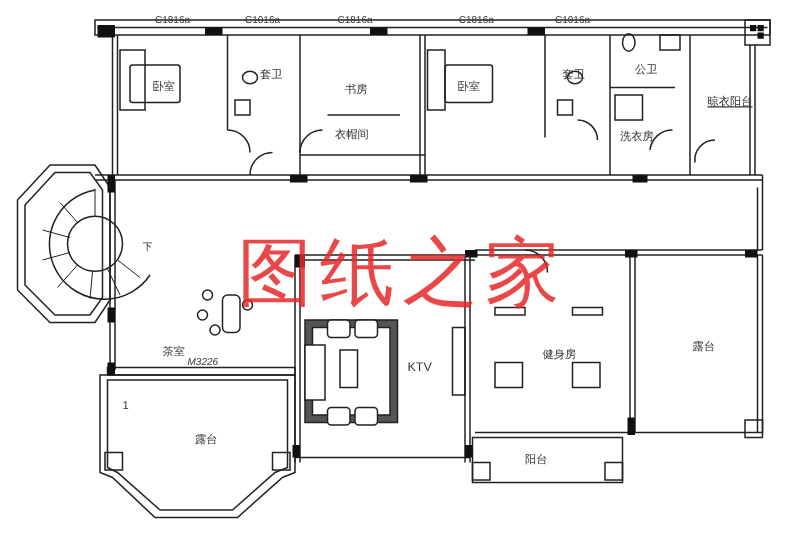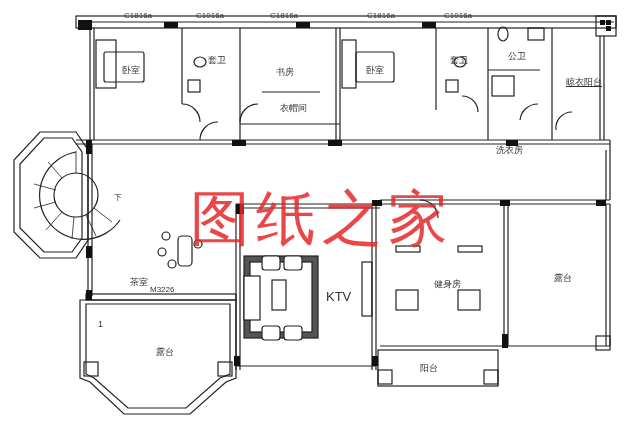--- a/index.html
+++ b/index.html
@@ -1,20 +1,20 @@
 <!DOCTYPE html>
 <html><head>
 <meta charset="utf-8">
 <style>
   html,body{margin:0;padding:0;background:#fff;}
   body{width:640px;height:434px;position:relative;overflow:hidden;font-family:"DejaVu Sans",sans-serif;}
   svg{position:absolute;left:0;top:0;}
   .lbl{position:absolute;font-size:9px;color:#333;white-space:nowrap;line-height:1;}
   .win{position:absolute;font-size:8px;color:#333;font-family:"Liberation Sans",sans-serif;white-space:nowrap;line-height:1;}
-  .big{position:absolute;font-size:13px;color:#333;font-family:"Liberation Sans",sans-serif;line-height:1;}
+  .big{position:absolute;font-size:10px;color:#333;font-family:"Liberation Sans",sans-serif;line-height:1;}
   .wm{position:absolute;left:190px;top:188px;font-size:60px;color:rgba(230,40,40,0.85);font-family:"DejaVu Serif",serif;letter-spacing:6px;white-space:nowrap;line-height:1;}
 </style>
 </head>
 <body>
 
 <svg width="640" height="434" viewBox="0 0 640 434">
   <g fill="none" stroke="#222" stroke-width="1.2">
 
     <rect x="76" y="16" width="540" height="12"></rect>
     <line x1="78" y1="22" x2="614" y2="22"></line>
@@ -159,29 +159,29 @@
 
 <span class="win" style="left:124px;top:12px;">C1816a</span>
 <span class="win" style="left:196px;top:12px;">C1016a</span>
 <span class="win" style="left:270px;top:12px;">C1816a</span>
 <span class="win" style="left:367px;top:12px;">C1816a</span>
 <span class="win" style="left:444px;top:12px;">C1016a</span>
 
 <span class="lbl" style="left:122px;top:66px;">卧室</span>
 <span class="lbl" style="left:208px;top:56px;">套卫</span>
 <span class="lbl" style="left:276px;top:68px;">书房</span>
-<span class="lbl" style="left:280px;top:104px;">衣帽间</span>
+<span class="lbl" style="left:268px;top:104px;">衣帽间</span>
 <span class="lbl" style="left:366px;top:66px;">卧室</span>
 <span class="lbl" style="left:450px;top:56px;">套卫</span>
 <span class="lbl" style="left:508px;top:52px;">公卫</span>
-<span class="lbl" style="left:496px;top:106px;margin-top:40px;">洗衣房</span>
+<span class="lbl" style="left:496px;top:106px;">洗衣房</span>
 <span class="lbl" style="left:566px;top:78px;text-decoration:underline;">晾衣阳台</span>
 <span class="lbl" style="left:114px;top:194px;font-size:8px;">下</span>
 <span class="lbl" style="left:130px;top:278px;">茶室</span>
-<span class="win" style="left:150px;top:286px;">M3226</span>
+<span class="win" style="left:150px;top:286px;font-style:italic;">M3226</span>
 <span class="win" style="left:98px;top:320px;font-size:9px;">1</span>
 <span class="big" style="left:326px;top:290px;">KTV</span>
 <span class="lbl" style="left:434px;top:280px;">健身房</span>
 <span class="lbl" style="left:554px;top:274px;">露台</span>
 <span class="lbl" style="left:156px;top:348px;">露台</span>
 <span class="lbl" style="left:420px;top:364px;">阳台</span>
 
 <div class="wm">图纸之家</div>
 
 </body></html>

